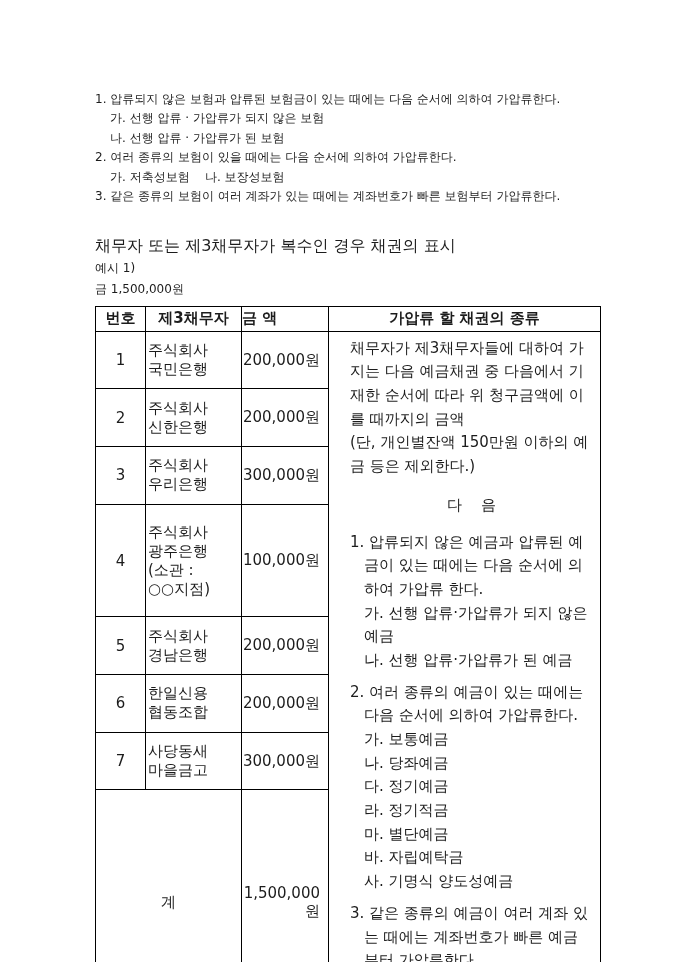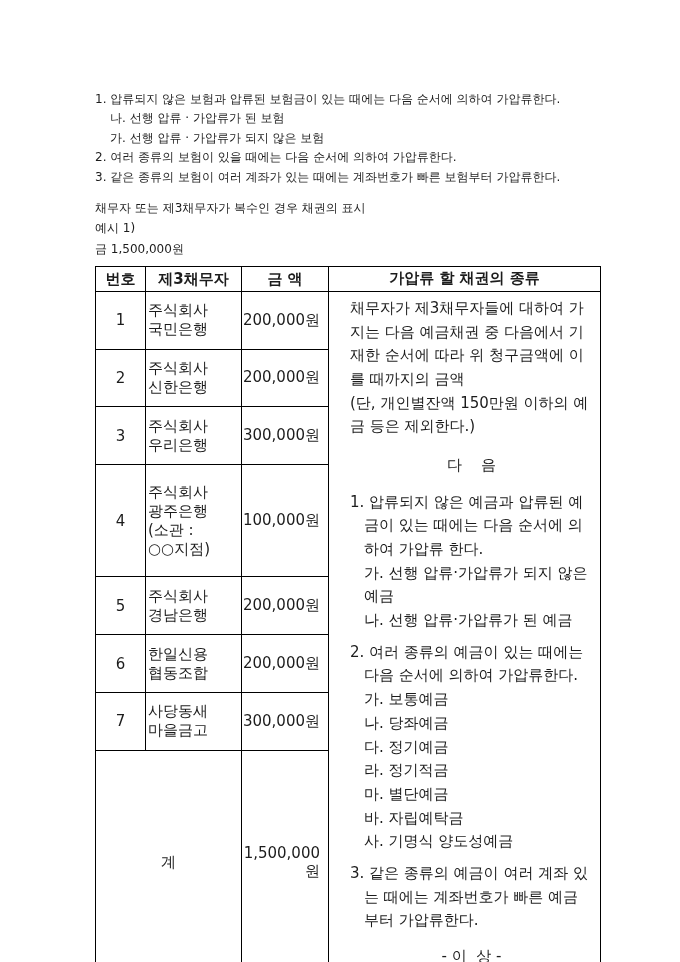--- a/index.html
+++ b/index.html
@@ -11,21 +11,21 @@
     overflow: hidden;
   }
   .page { width: 680px; height: 962px; padding: 90px 85px 0 95px; background: #ffffff; }
   .content { width: 500px; }
 
   
   .intro { font-size: 12px; line-height: 1.62; }
   .li { padding-left: 15px; text-indent: -15px; }
   .sub { margin-left: 15px; padding-left: 0; text-indent: 0; white-space: pre-wrap; }
 
-  .section-title { margin-top: 12px; font-size: 12px; line-height: 1.6; }
+  .section-title { margin-top: 26px; font-size: 16px; line-height: 1.6; }
   .plain-line { font-size: 12px; line-height: 1.7; }
 
   
   table.garn { border-collapse: collapse; margin-top: 7px; width: 505px; table-layout: fixed; }
   table.garn th, table.garn td {
     border: 1px solid #000;
     font-size: 15px;
     vertical-align: middle;
   }
   table.garn th { font-weight: bold; height: 21px; text-align: center; white-space: pre-wrap; }
@@ -48,36 +48,37 @@
   .after-table { margin-top: 20px; }
 </style>
 </head>
 <body>
 
 <div class="page">
   <div class="content">
 
     <div class="intro">
       <div class="li">1. 압류되지 않은 보험과 압류된 보험금이 있는 때에는 다음 순서에 의하여 가압류한다.</div>
+      <div class="sub">가. 선행 압류 · 가압류가 되지 않은 보험</div>
       <div class="sub">나. 선행 압류 · 가압류가 된 보험</div>
-      <div class="sub">가. 선행 압류 · 가압류가 되지 않은 보험</div>
       <div class="li">2. 여러 종류의 보험이 있을 때에는 다음 순서에 의하여 가압류한다.</div>
+      <div class="sub">가. 저축성보험    나. 보장성보험</div>
       <div class="li">3. 같은 종류의 보험이 여러 계좌가 있는 때에는 계좌번호가 빠른 보험부터 가압류한다.</div>
     </div>
 
     <div class="section-title">채무자 또는 제3채무자가 복수인 경우 채권의 표시</div>
     <div class="plain-line">예시 1)</div>
     <div class="plain-line">금 1,500,000원</div>
 
     <table class="garn">
       <tbody>
           <tr>
         <th class="c-no">번호</th>
         <th class="c-debtor">제3채무자</th>
-        <th class="c-amount" style="text-align:center; padding-right:0;">금 액</th>
+        <th class="c-amount" style="text-align:left; padding-right:0;">금 액</th>
         <th class="c-claim" style="text-align:center; vertical-align:middle; padding:0;">가압류 할 채권의 종류</th>
       </tr>
 
       <tr class="r2">
         <td class="c-no">1</td>
         <td class="c-debtor">주식회사
 국민은행</td>
         <td class="c-amount">200,000원</td>
         <td class="c-claim" rowspan="8">
           <div class="cl-para">채무자가 제3채무자들에 대하여 가지는 다음 예금채권 중 다음에서 기재한 순서에 따라 위 청구금액에 이를 때까지의 금액</div>

